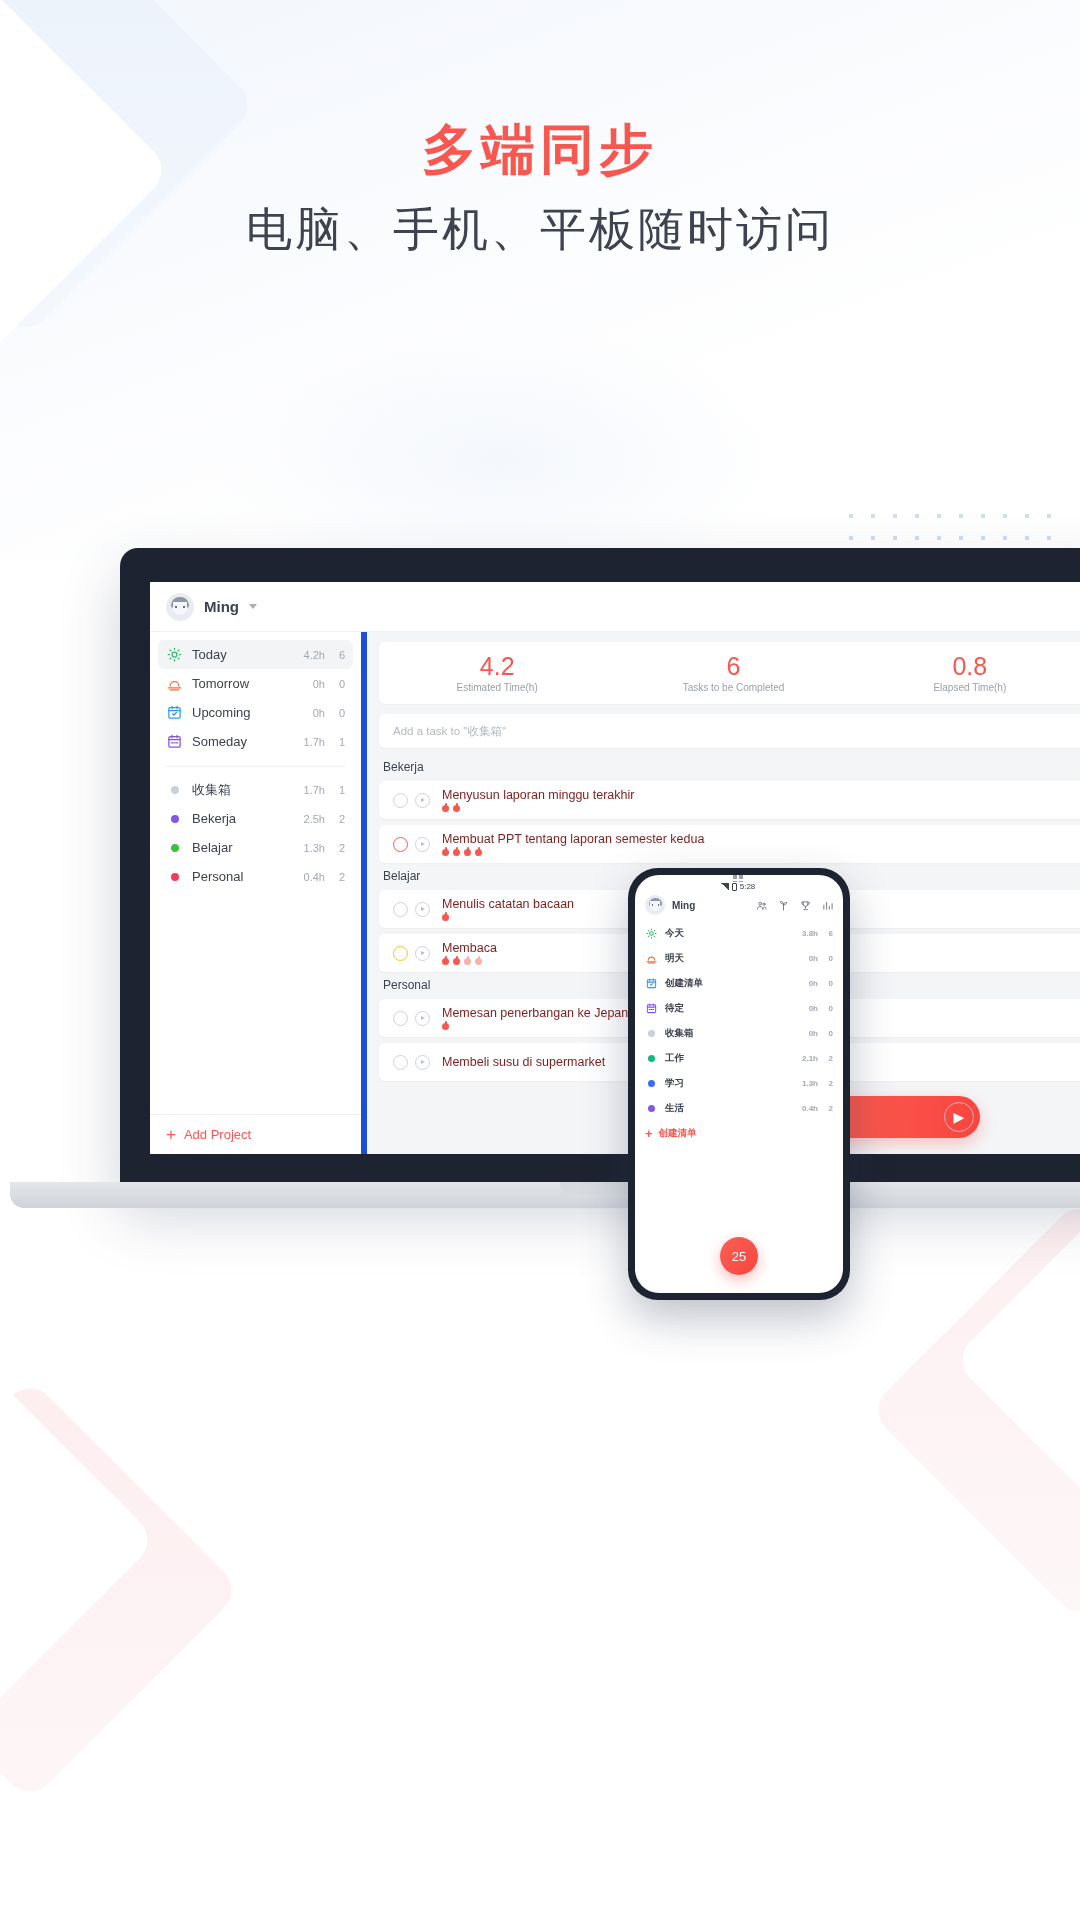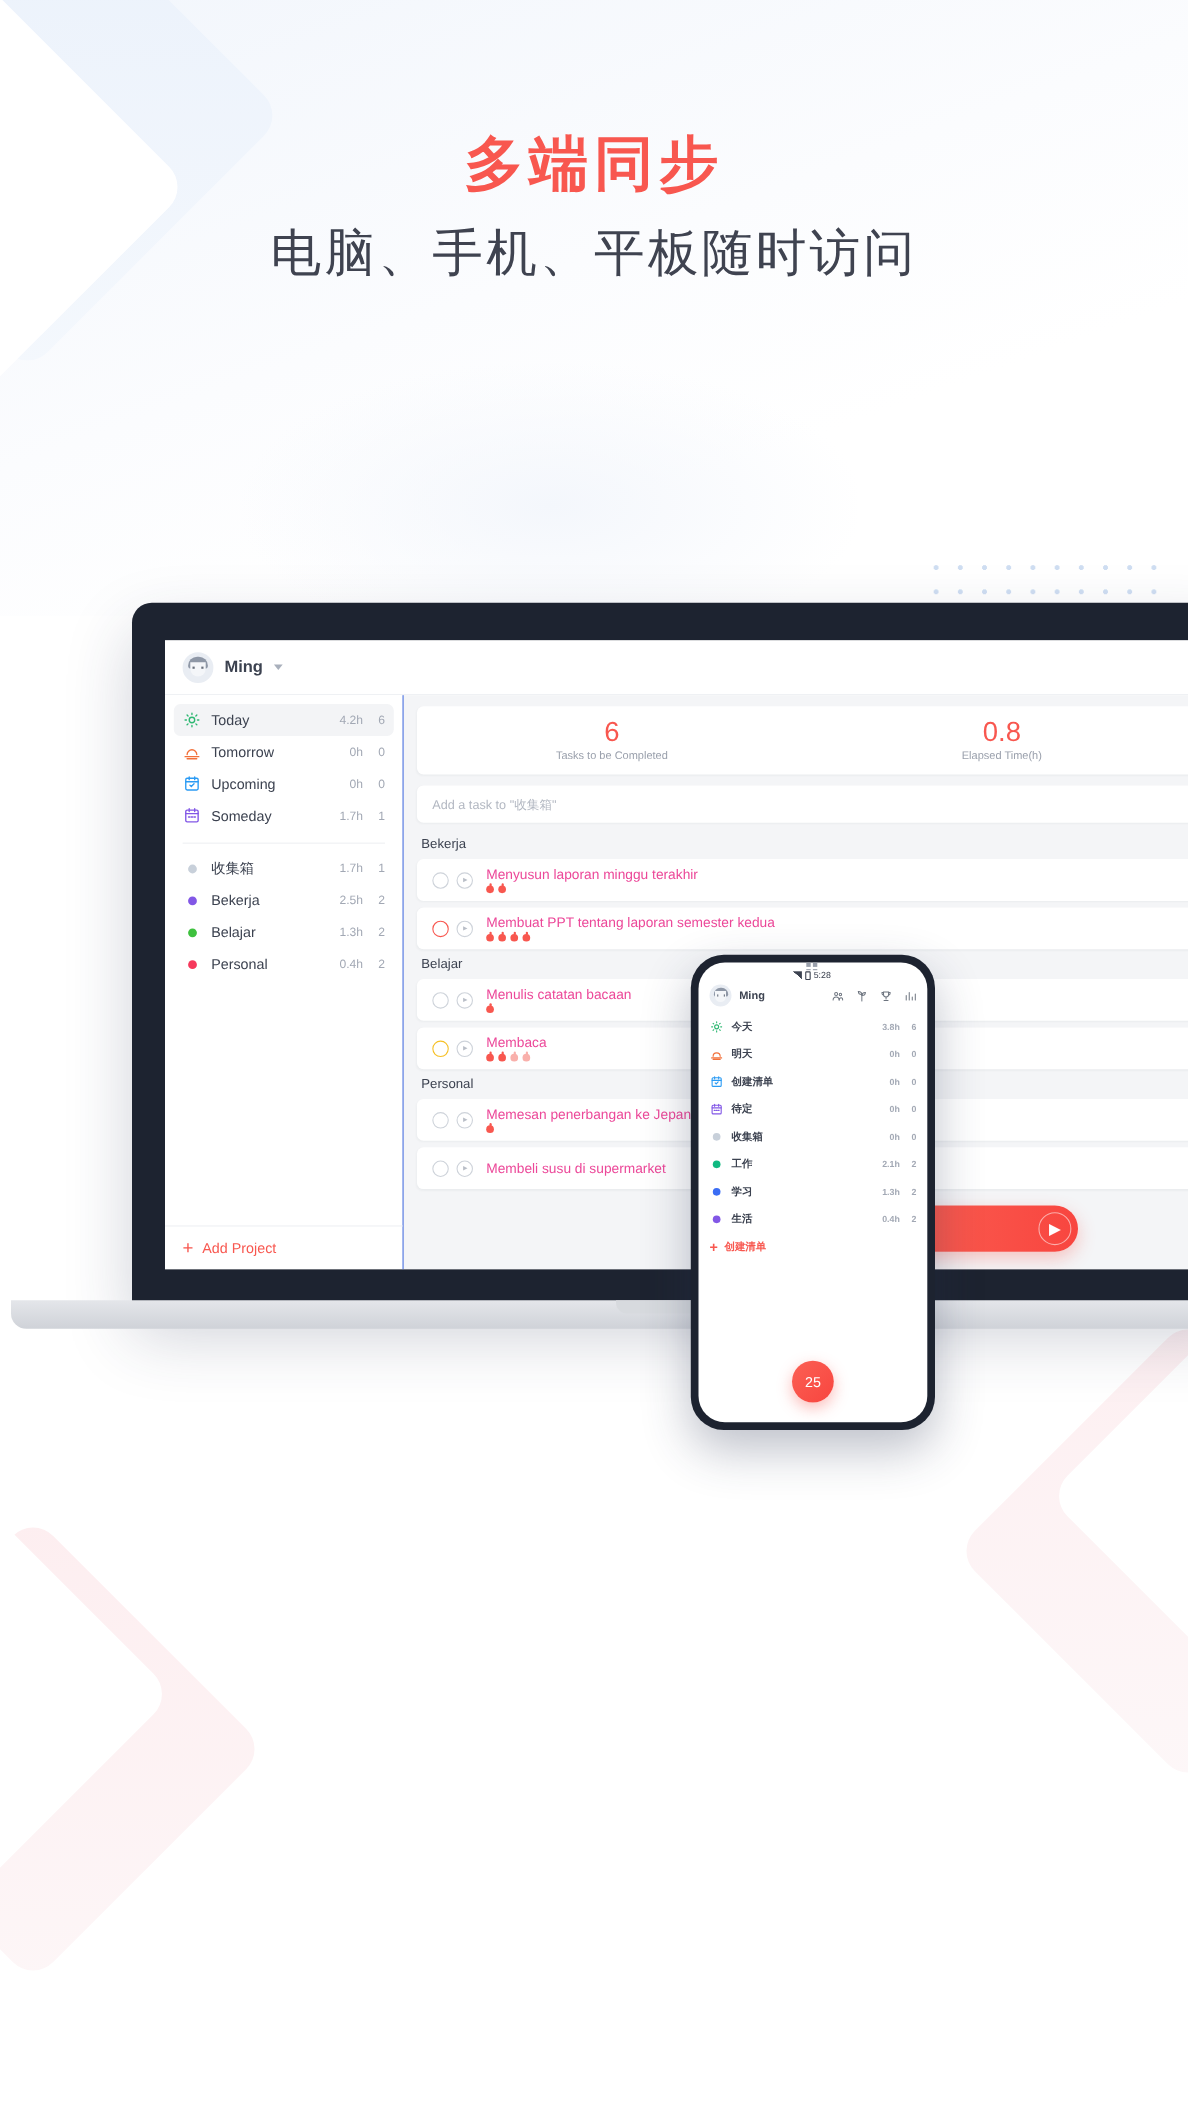--- a/index.html
+++ b/index.html
@@ -146,21 +146,21 @@
   .caret-down {
     width: 0; height: 0; border-left: 4px solid transparent;
     border-right: 4px solid transparent; border-top: 5px solid #a9b0bc;
   }
 
   .app-body { display: flex; flex: 1 1 auto; min-height: 0; }
 
   
   .sidebar {
     width: 217px; flex: 0 0 217px;
-    background: #fff; border-right: 1px solid #1d4ed8;
+    background: #fff; border-right: 6px solid #1d4ed8;
     display: flex; flex-direction: column;
     padding-top: 8px;
   }
   .nav-item {
     display: flex; align-items: center;
     height: 29px; margin: 0 8px; padding: 0 8px;
     border-radius: 6px; font-size: 13px; color: #3c4250;
   }
   .nav-item.active { background: #f3f4f6; }
   .nav-ico { width: 17px; height: 17px; flex: 0 0 17px; margin-right: 9px;
@@ -213,21 +213,21 @@
   .circle-check.red { border-color: #f8574f; }
   .circle-check.yellow { border-color: #f6c026; }
   .play-btn {
     width: 15px; height: 15px; border-radius: 50%; border: 1.2px solid #ced3da;
     display: flex; align-items: center; justify-content: center;
   }
   .play-tri { width: 0; height: 0; border-left: 4px solid #b9bec7;
               border-top: 2.6px solid transparent; border-bottom: 2.6px solid transparent;
               margin-left: 1px; }
   .task-main { flex: 1 1 auto; min-width: 0; }
-  .task-text { font-size: 12.5px; color: #ec4899; white-space: nowrap; overflow: hidden; }
+  .task-text { font-size: 12.5px; color: #7f1d1d; white-space: nowrap; overflow: hidden; }
   .pomos { display: flex; gap: 4px; margin-top: 3px; }
   .pomo { width: 7px; height: 7px; border-radius: 50%; background: #f9b0ab; position: relative; }
   .pomo.full { background: #f8574f; }
   .pomo::after { content:""; position:absolute; left: 2.5px; top: -1.6px;
                  width: 2px; height: 2.4px; background: inherit; border-radius: 1px; }
 
   .timer-pill {
     position: absolute; right: 120px; bottom: 16px;
     width: 168px; height: 42px; border-radius: 21px;
     background: linear-gradient(95deg, #fb5f52 0%, #f8453f 100%);
@@ -432,20 +432,24 @@
 
           <div class="add-project">
             <span class="plus-ico">+</span>
             <span>Add Project</span>
           </div>
         </div>
 
         <div class="content">
 
           <div class="stats-card">
+            <div class="stat">
+              <div class="val">4.2</div>
+              <div class="lbl">Estimated Time(h)</div>
+            </div>
             <div class="stat">
               <div class="val">6</div>
               <div class="lbl">Tasks to be Completed</div>
             </div>
             <div class="stat">
               <div class="val">0.8</div>
               <div class="lbl">Elapsed Time(h)</div>
             </div>
           </div>
 

